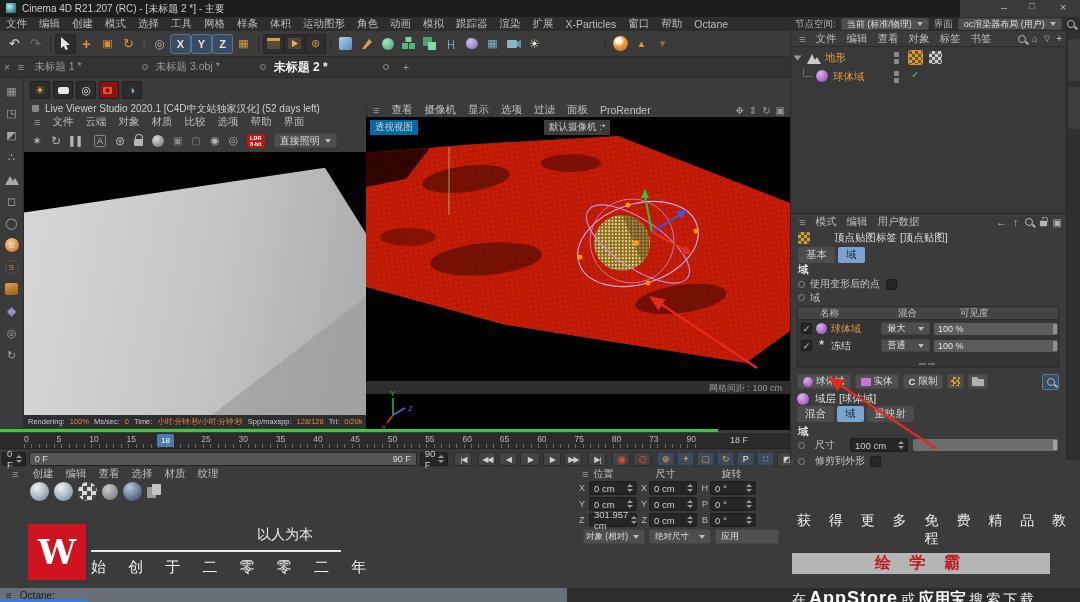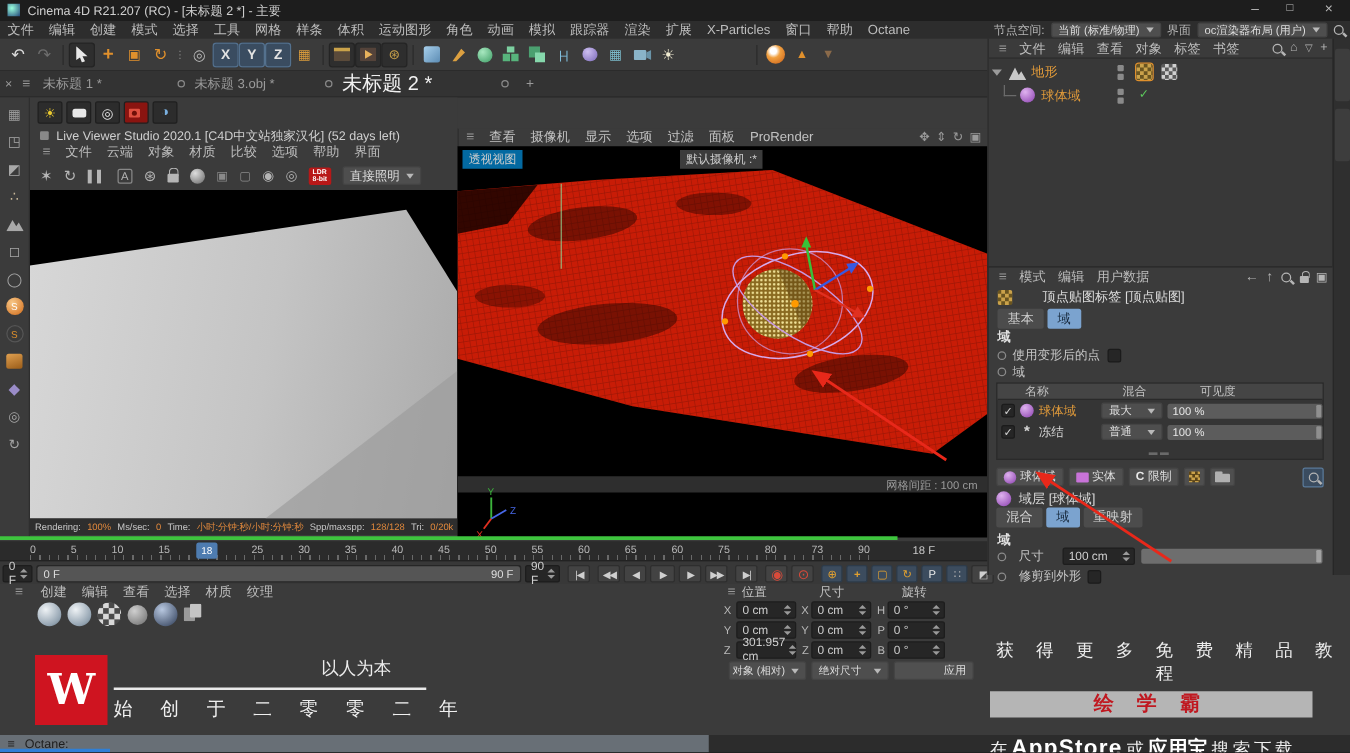--- a/index.html
+++ b/index.html
@@ -40,21 +40,21 @@
 .qbtn{height:15px;background:#4f4f4f;border:1px solid #444;border-radius:2px;display:flex;align-items:center;padding:0 5px;gap:3px;font-size:9.5px;color:#ddd;white-space:nowrap}
 .radio{width:7px;height:7px;border:1px solid #8a8a8a;border-radius:50%;flex:none;margin-right:5px}
 .bar{height:12px;background:#5c5c5c;border-radius:2px;position:relative;display:flex;align-items:center;padding:0 4px;font-size:9px;color:#e6e6e6}
 .bar i{position:absolute;right:1px;top:1px;bottom:1px;width:4px;background:#8f8f8f;border-radius:1px}
 </style>
 </head>
 <body>
 
 <div id="root">
 
-  <div class="abs r" style="left:0;top:0;width:1080px;height:17px;background:#1d1d1d">
+  <div class="abs r" style="left:0;top:0;width:960px;height:17px;background:#1d1d1d">
     <span class="abs" style="left:6px;top:3px;width:10px;height:10px;background:radial-gradient(circle at 35% 35%,#9fd,#247)"></span>
     <span class="abs" style="left:22px;top:2px;font-size:10px;color:#cfcfcf">Cinema 4D R21.207 (RC) - [未标题 2 *] - 主要</span>
     <span class="abs" style="left:990px;top:1px;width:28px;text-align:center;color:#bbb">–</span>
     <span class="abs" style="left:1018px;top:1px;width:28px;text-align:center;color:#bbb;font-size:9px">□</span>
     <span class="abs" style="left:1048px;top:1px;width:30px;text-align:center;color:#bbb">×</span>
   </div>
 
   <div class="abs r" style="left:0;top:17px;width:1080px;height:14px;background:#2d2d2d">
     <div class="r" style="height:14px">
       <span class="mi2">文件</span>
@@ -172,21 +172,21 @@
     <span class="cell" style="color:#8a6a4a;font-size:10px">▼</span>
   </div>
 
   <div class="abs r" style="left:0;top:57px;width:790px;height:21px;background:#333;border-bottom:1px solid #2a2a2a;padding-left:4px">
     <span style="color:#9a9a9a;font-size:10px;margin-right:8px">×</span>
     <span style="color:#9a9a9a;font-size:11px;margin-right:10px">≡</span>
     <span style="color:#9a9a9a;font-size:10.5px">未标题 1 *</span>
     <span class="dot" style="margin-left:60px"></span>
     <span style="color:#9a9a9a;font-size:10.5px">未标题 3.obj *</span>
     <span class="dot" style="margin-left:40px"></span>
-    <span style="color:#f0f0f0;font-size:16px;font-weight:normal">未标题 2 *</span>
+    <span style="color:#f0f0f0;font-size:12px;font-weight:bold">未标题 2 *</span>
     <span class="dot" style="margin-left:55px"></span>
     <span style="color:#9a9a9a;font-size:11px;margin-left:6px">+</span>
   </div>
 
   <div class="abs" style="left:0;top:78px;width:24px;height:352px;background:#3b3b3b;border-right:1px solid #2e2e2e">
     <span class="lt" style="color:#9a9a9a">▦</span>
     <span class="lt" style="color:#a8a8a8">◳</span>
     <span class="lt" style="color:#a8a8a8">◩</span>
     <span class="lt" style="color:#c8b89a">∴</span>
     <span class="lt">
@@ -542,21 +542,21 @@
     </div>
     <div class="r" style="height:15px;gap:4px;padding-left:6px;margin-top:1px">
       <span class="ddl" style="width:62px;justify-content:flex-end">
           <span style="font-size:8.5px">对象 (相对)</span>
           <span class="car"></span>
         </span>
       <span class="ddl" style="width:62px;justify-content:space-between">
           <span style="font-size:8.5px">绝对尺寸</span>
           <span class="car"></span>
         </span>
-      <span class="ddl" style="width:64px;justify-content:flex-end;background:#505050">
+      <span class="ddl" style="width:64px;justify-content:flex-start;background:#505050">
           <span style="font-size:9px">应用</span>
         </span>
     </div>
   </div>
 
   <div class="abs" style="left:15px;top:506px;width:560px;height:80px">
     <div class="abs r" style="left:13px;top:18px;width:58px;height:56px;background:#cf1420;justify-content:center">
       <span style="font-family:'DejaVu Serif',serif;font-size:34px;font-weight:bold;color:#fff">W</span>
     </div>
     <span class="abs" style="left:242px;top:20px;font-size:14px;color:#ececec">以人为本</span>

